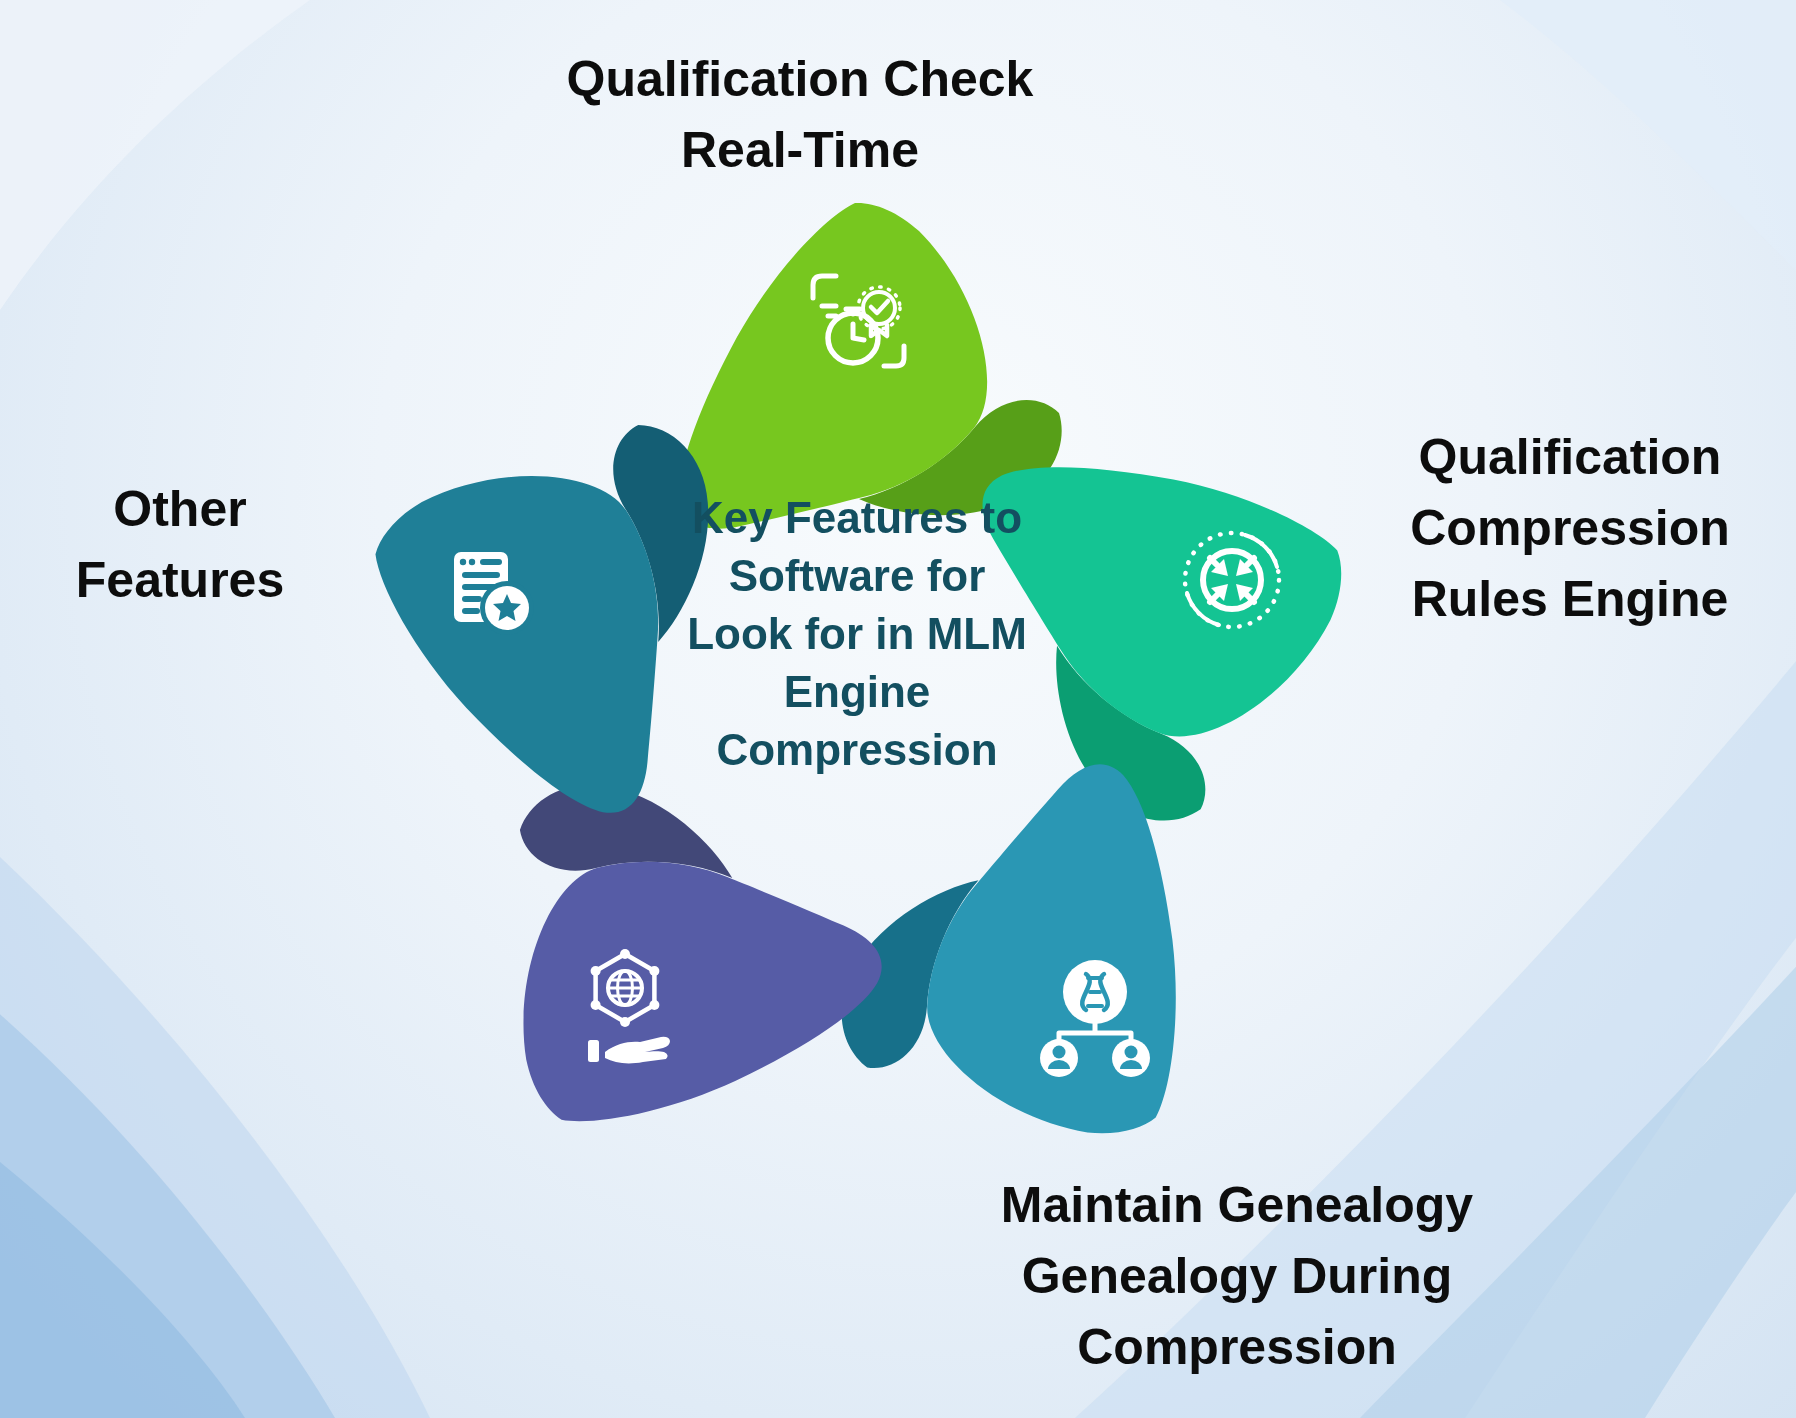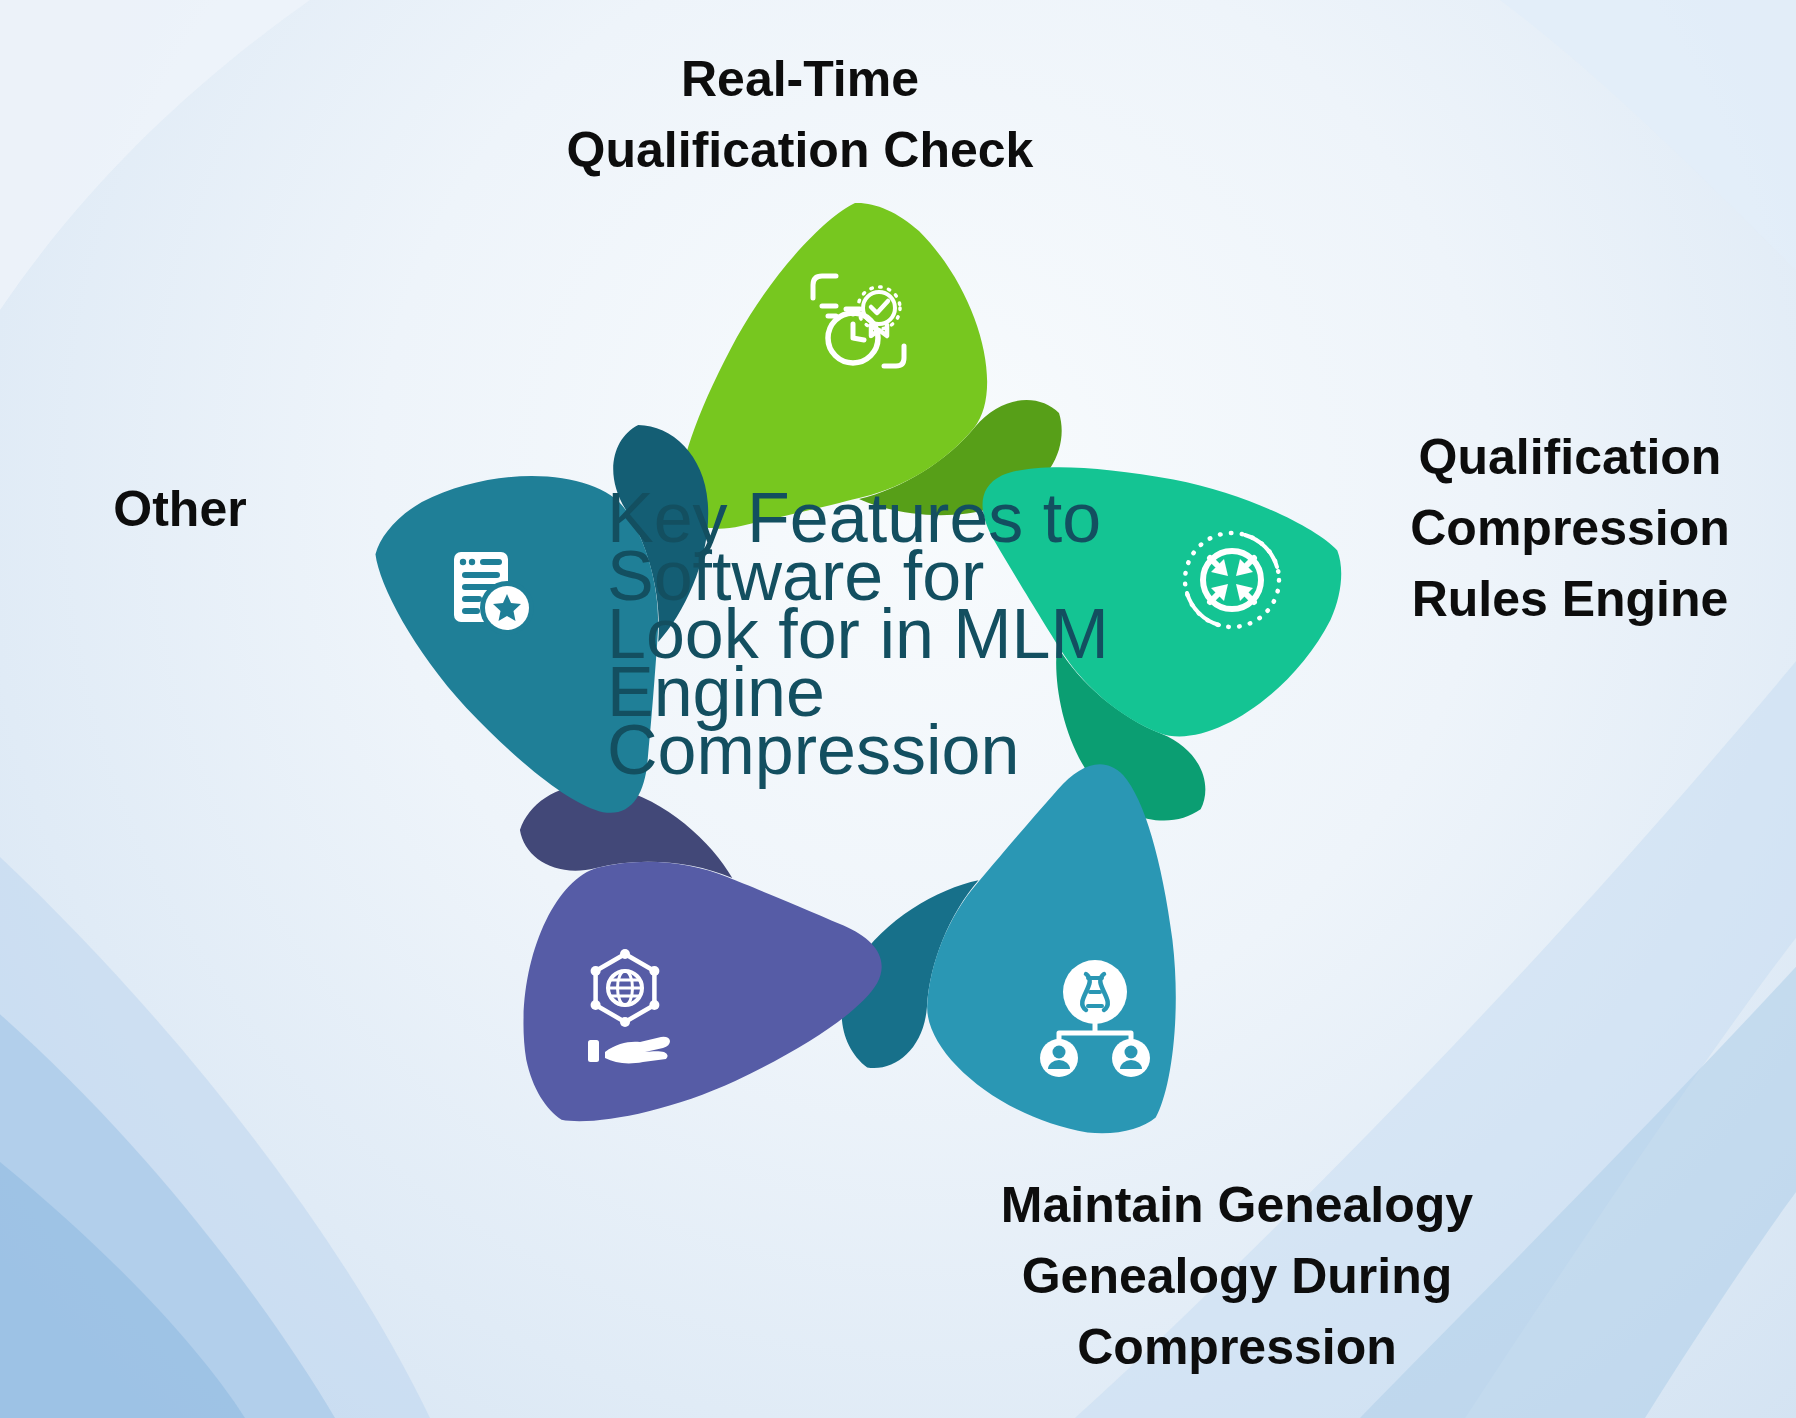--- a/index.html
+++ b/index.html
@@ -4,22 +4,22 @@
 <style>
   html,body{margin:0;padding:0;background:#dfe9f4;}
   .stage{
     position:relative;width:1796px;height:1418px;overflow:hidden;
     background:radial-gradient(ellipse at 52% 34%, #f8fbfd 0%, #eef4fa 42%, #e0ebf6 72%, #d2e2f2 100%);
     font-family:"Liberation Sans", sans-serif;
   }
   svg.art{position:absolute;left:0;top:0;}
   .label{position:absolute;text-align:center;font-weight:700;color:#0d0d0d;
          font-size:50px;line-height:71px;white-space:nowrap;}
-  .title{position:absolute;text-align:left;font-weight:400;color:#134f60;
-         font-size:70px;line-height:58px;white-space:nowrap;}
+  .title{position:absolute;text-align:center;font-weight:700;color:#134f60;
+         font-size:44px;line-height:58px;white-space:nowrap;}
   .ink{stroke:#ffffff;fill:none;stroke-linecap:round;stroke-linejoin:round;}
 </style>
 </head>
 <body>
 
 <div class="stage">
 
   <svg class="art" width="1796" height="1418" viewBox="0 0 1796 1418">
 
     <g>
@@ -128,39 +128,40 @@
         <rect x="-26" y="4" width="20" height="6" rx="3"></rect>
         <rect x="-26" y="16" width="18" height="6" rx="3"></rect>
         <circle cx="19" cy="16" r="27"></circle>
       </g>
       <circle cx="19" cy="16" r="22" fill="#ffffff"></circle>
       <path d="M 19,2 L 23,11 L 33,12 L 25.5,19 L 27.5,29 L 19,24 L 10.5,29 L 12.5,19 L 5,12 L 15,11 Z" fill="#1f7f97"></path>
     </g>
   </svg>
 
   <div class="label" style="left:450px;top:44px;width:700px;">
+    <div>Qualification Check</div>
     <div>Real-Time</div>
-    <div>Qualification Check</div>
   </div>
 
   <div class="label" style="left:1360px;top:422px;width:420px;">
     <div>Qualification</div>
     <div>Compression</div>
     <div>Rules Engine</div>
   </div>
 
   <div class="label" style="left:947px;top:1170px;width:580px;">
     <div>Maintain Genealogy</div>
     <div>Genealogy During</div>
     <div>Compression</div>
   </div>
 
 
   <div class="label" style="left:10px;top:442px;width:340px;margin-top:32px;">
     <div>Other</div>
+    <div>Features</div>
   </div>
 
   <div class="title" style="left:607px;top:489px;width:500px;">
     <div>Key Features to</div>
     <div>Software for</div>
     <div>Look for in MLM</div>
     <div>Engine</div>
     <div>Compression</div>
   </div>
 

